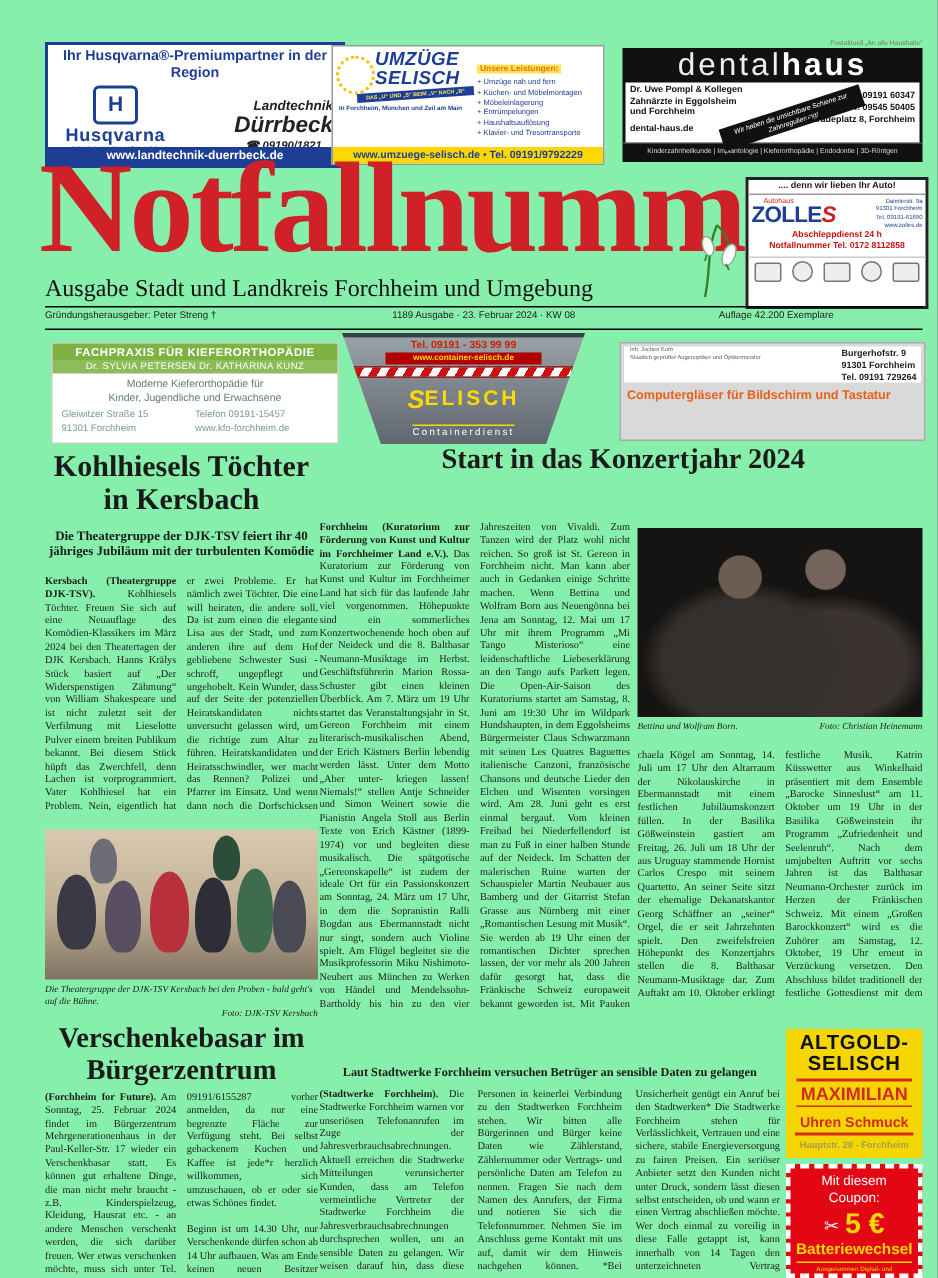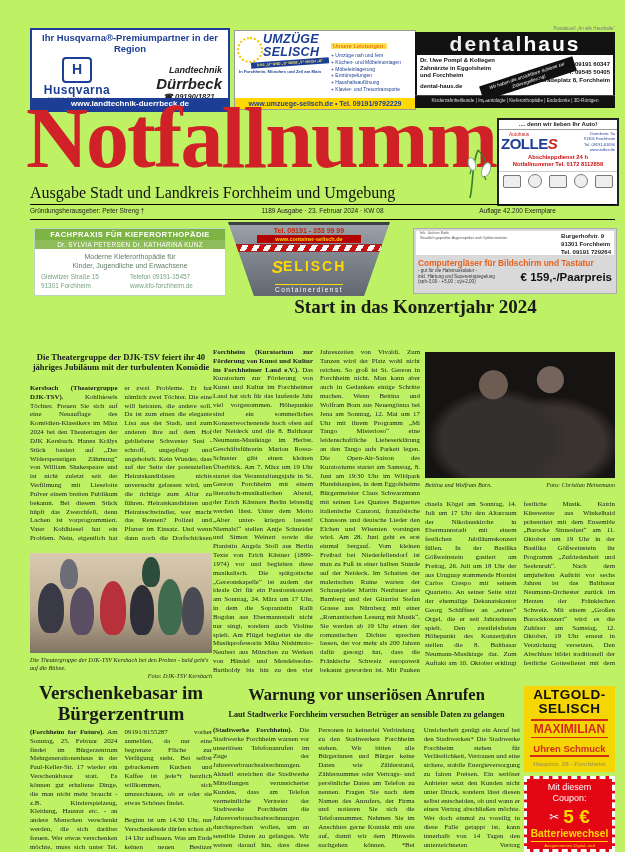--- a/index.html
+++ b/index.html
@@ -1,55 +1,55 @@
 <!DOCTYPE html>
 <html><head>
 <meta charset="utf-8">
 <style>
   html,body{margin:0;padding:0;background:#888;}
-  .page{position:relative;width:625px;height:852px;background:#bef264;overflow:hidden;
+  .page{position:relative;width:625px;height:852px;background:#86efac;overflow:hidden;
         font-family:"Liberation Serif",serif;color:#1a1a1a;margin:0 auto;}
   .abs{position:absolute;}
   .sans{font-family:"Liberation Sans",sans-serif;}
 
   
   .ad-husq{left:30px;top:28px;width:196px;height:80px;border:2px solid #1c3e94;background:#fff;
            color:#1c3e94;text-align:center;}
   .husq-head{font-size:9.5px;font-weight:bold;line-height:1.15;padding-top:3px;}
   .husq-mid{display:flex;justify-content:space-between;align-items:flex-end;padding:2px 6px 1px 6px;}
   .husq-logo{text-align:center;width:78px;}
   .husq-crown{width:26px;height:22px;margin:0 auto;border:2px solid #1c3e94;border-radius:4px;
               font-weight:bold;font-size:14px;line-height:20px;color:#1c3e94;}
   .husq-brand{font-size:12px;font-weight:bold;letter-spacing:.5px;}
   .husq-tag{font-size:3.5px;letter-spacing:1px;color:#555;}
   .husq-lt{font-style:italic;font-weight:bold;font-size:9px;text-align:right;color:#222;}
   .husq-db{font-style:italic;font-weight:bold;font-size:15px;text-align:right;color:#222;}
   .husq-ph{font-style:italic;font-weight:bold;font-size:7.5px;text-align:center;color:#222;}
   .husq-bar{position:absolute;bottom:0;left:0;right:0;background:#1c3e94;color:#fff;
             font-size:8px;font-weight:bold;line-height:12px;}
 
-  .ad-sel{left:234px;top:30px;width:180px;height:78px;border:1px solid #999;background:#fff;overflow:hidden;}
+  .ad-sel{left:221px;top:30px;width:180px;height:78px;border:1px solid #999;background:#fff;overflow:hidden;}
   .sel-left{position:absolute;left:2px;top:2px;width:92px;}
   .sel-stars{position:absolute;left:2px;top:6px;width:22px;height:22px;border:2.5px dotted #f2c500;border-radius:50%;}
   .sel-name{margin-left:26px;color:#1c3e94;font-style:italic;font-weight:bold;font-size:12.5px;line-height:1.0;letter-spacing:.3px;}
   .sel-ribbon{margin:2px 0 0 14px;background:#1c3e94;color:#ffe25a;font-size:3.6px;font-weight:bold;
               padding:1px 2px;transform:rotate(-4deg);width:74px;text-align:center;}
   .sel-region{margin:3px 0 0 2px;font-size:4.2px;font-weight:bold;color:#1c3e94;}
   .sel-right{position:absolute;left:96px;top:3px;width:82px;}
   .sel-srv-title{background:#ffe25a;color:#e87b00;font-weight:bold;font-size:5.6px;padding:0 2px;display:inline-block;}
   .sel-li{font-size:5px;color:#1c3e94;line-height:1.35;}
   .sel-li::before{content:"+ ";color:#1c3e94;}
   .sel-bar{position:absolute;bottom:0;left:0;right:0;background:#ffd800;color:#1c3e94;
            font-weight:bold;font-size:7px;text-align:center;line-height:11px;}
 
   .ad-dent{left:415px;top:26px;width:200px;height:84px;}
   .dent-note{font-size:4.5px;color:#777;text-align:right;line-height:6px;}
   .dent-box{position:relative;background:#111;height:76px;overflow:hidden;}
   .dent-brand{text-align:center;color:#fff;font-size:21px;line-height:23px;letter-spacing:2px;}
-  .dent-brand .lt{font-weight:700;color:#eee;}
+  .dent-brand .lt{font-weight:400;color:#eee;}
   .dent-brand .bd{font-weight:bold;}
   .dent-panel{position:relative;background:#fff;margin:0 2px;height:40px;}
   .dent-left{position:absolute;left:3px;top:2px;font-size:6px;font-weight:bold;line-height:1.25;color:#111;}
   .dent-url{margin-top:3px;font-weight:bold;}
   .dent-right{position:absolute;right:3px;top:6px;font-size:6px;font-weight:bold;text-align:right;line-height:1.3;color:#111;}
   .dent-ribbon{position:absolute;left:62px;top:16px;width:92px;background:#111;color:#fff;
                font-size:4.6px;font-style:italic;text-align:center;line-height:1.2;padding:2px 3px;
                transform:rotate(-18deg);}
   .dent-bar{color:#ddd;font-size:4.6px;text-align:center;line-height:10px;border-top:1px solid #444;}
 
@@ -300,28 +300,23 @@
 
   <div class="abs ad-korb sans">
     <div class="korb-top">
       <div class="korb-owner">Inh. Jochen Korb</div>
       <div class="korb-owner">Staatlich geprüfter Augenoptiker und Optikermeister</div>
       <div class="korb-addr" style="white-space:pre-line;">Burgerhofstr. 9
 91301 Forchheim
 Tel. 09191 729264</div>
     </div>
     <div class="korb-offer">Computergläser für Bildschirm und Tastatur</div>
-    <div class="korb-bot">
-      <div class="korb-notes" style="white-space:pre-line;">- gut für die Halsmuskulatur -
-inkl. Härtung und Superentspiegelung
-(sph-3,00 - +5,00 ; cyl+2,00)</div>
-      <div class="korb-price">€ 159,-/Paarpreis</div>
-    </div>
-  </div>
-
+  </div>
+
+  <div class="abs h-main kt-title">Kohlhiesels Töchter in Kersbach</div>
   <div class="abs sub kt-sub">Die Theatergruppe der DJK-TSV feiert ihr 40 jähriges Jubiläum mit der turbulenten Komödie</div>
   <div class="abs bodytext cols2 kt-body"><b>Kersbach (Theatergruppe DJK-TSV).</b> <span>Kohlhiesels Töchter. Freuen Sie sich auf eine Neuauflage des Komödien-Klassikers im März 2024 bei den Theatertagen der DJK Kersbach. Hanns Krälys Stück basiert auf „Der Widerspenstigen Zähmung“ von William Shakespeare und ist nicht zuletzt seit der Verfilmung mit Lieselotte Pulver einem breiten Publikum bekannt. Bei diesem Stück hüpft das Zwerchfell, denn Lachen ist vorprogrammiert. Vater Kohlhiesel hat ein Problem. Nein, eigentlich hat er zwei Probleme. Er hat nämlich zwei Töchter. Die eine will heiraten, die andere soll. Da ist zum einen die elegante Lisa aus der Stadt, und zum anderen ihre auf dem Hof gebliebene Schwester Susi - schroff, ungepflegt und ungehobelt. Kein Wunder, dass auf der Seite der potenziellen Heiratskandidaten nichts unversucht gelassen wird, um die richtige zum Altar zu führen. Heiratskandidaten und Heiratsschwindler, wer macht das Rennen? Polizei und Pfarrer im Einsatz. Und wenn dann noch die Dorfschicksen mitmischen ist das Chaos perfekt. Ein launiger Abend ist garantiert. Viel Vergnügen wünscht die Theatergruppe der DJK-TSV Kersbach!
 
 Aufführungen: Freitag, 15.03.2024 um 19.30 Uhr, Samstag, 16.03.2024 um 19.30 Uhr, Sonntag, 17.03.2024 um 17.00 Uhr, Freitag, 22.03.2024 um 19.30 Uhr, Samstag, 23.03.2024 um 19.30 Uhr In der Mehrzweckhalle der DJK TSV Kersbach, Waldstraße 23, 91301 Forchheim. VVK in den Filialen der Sparkasse und VR-Bank Kersbach, in der Waldgaststätte „Oliva“ Kersbach, oder telefonisch über 09191/13286.</span></div>
 
   <div class="abs kt-photo">
     <div class="blob" style="left:8px;top:30px;width:26px;height:50px;background:#3a3a46;"></div>
     <div class="blob" style="left:40px;top:34px;width:24px;height:48px;background:#5a4f62;"></div>
     <div class="blob" style="left:70px;top:28px;width:26px;height:54px;background:#b8303a;"></div>
     <div class="blob" style="left:100px;top:32px;width:24px;height:50px;background:#2e2e38;"></div>
@@ -343,21 +338,20 @@
   <div class="abs h-main kz-title">Start in das Konzertjahr 2024</div>
   <div class="abs bodytext cols2 kz-left"><b>Forchheim (Kuratorium zur Förderung von Kunst und Kultur im Forchheimer Land e.V.).</b> <span>Das Kuratorium zur Förderung von Kunst und Kultur im Forchheimer Land hat sich für das laufende Jahr viel vorgenommen. Höhepunkte sind ein sommerliches Konzertwochenende hoch oben auf der Neideck und die 8. Balthasar Neumann-Musiktage im Herbst. Geschäftsführerin Marion Rossa-Schuster gibt einen kleinen Überblick. Am 7. März um 19 Uhr startet das Veranstaltungsjahr in St. Gereon Forchheim mit einem literarisch-musikalischen Abend, der Erich Kästners Berlin lebendig werden lässt. Unter dem Motto „Aber unter- kriegen lassen! Niemals!“ stellen Antje Schneider und Simon Weinert sowie die Pianistin Angela Stoll aus Berlin Texte von Erich Kästner (1899-1974) vor und begleiten diese musikalisch. Die spätgotische „Gereonskapelle“ ist zudem der ideale Ort für ein Passionskonzert am Sonntag, 24. März um 17 Uhr, in dem die Sopranistin Ralli Bogdan aus Ebermannstadt nicht nur singt, sondern auch Violine spielt. Am Flügel begleitet sie die Musikprofessorin Miku Nishimoto-Neubert aus München zu Werken von Händel und Mendelssohn-Bartholdy bis hin zu den vier Jahreszeiten von Vivaldi. Zum Tanzen wird der Platz wohl nicht reichen. So groß ist St. Gereon in Forchheim nicht. Man kann aber auch in Gedanken einige Schritte machen. Wenn Bettina und Wolfram Born aus Neuengönna bei Jena am Sonntag, 12. Mai um 17 Uhr mit ihrem Programm „Mi Tango Misterioso“ eine leidenschaftliche Liebeserklärung an den Tango aufs Parkett legen. Die Open-Air-Saison des Kuratoriums startet am Samstag, 8. Juni am 19:30 Uhr im Wildpark Hundshaupten, in dem Eggolsheims Bürgermeister Claus Schwarzmann mit seinen Les Quatres Baguettes italienische Canzoni, französische Chansons und deutsche Lieder den Elchen und Wisenten vorsingen wird. Am 28. Juni geht es erst einmal bergauf. Vom kleinen Freibad bei Niederfellendorf ist man zu Fuß in einer halben Stunde auf der Neideck. Im Schatten der malerischen Ruine warten der Schauspieler Martin Neubauer aus Bamberg und der Gitarrist Stefan Grasse aus Nürnberg mit einer „Romantischen Lesung mit Musik“. Sie werden ab 19 Uhr einen der romantischen Dichter sprechen lassen, der vor mehr als 200 Jahren dafür gesorgt hat, dass die Fränkische Schweiz europaweit bekannt geworden ist. Mit Pauken und Trompeten wird die Kirchenmusikerin Mi-</span></div>
 
   <div class="abs kz-photo"></div>
   <div class="abs kz-cap">
     <span>Bettina und Wolfram Born.</span>
     <span class="r">Foto: Christian Heinemann</span>
   </div>
   <div class="abs bodytext cols2 kz-right">chaela Kögel am Sonntag, 14. Juli um 17 Uhr den Altarraum der Nikolauskirche in Ebermannstadt mit einem festlichen Jubiläumskonzert füllen. In der Basilika Gößweinstein gastiert am Freitag, 26. Juli um 18 Uhr der aus Uruguay stammende Hornist Carlos Crespo mit seinem Quartetto. An seiner Seite sitzt der ehemalige Dekanatskantor Georg Schäffner an „seiner“ Orgel, die er seit Jahrzehnten spielt. Den zweifelsfreien Höhepunkt des Konzertjahrs stellen die 8. Balthasar Neumann-Musiktage dar. Zum Auftakt am 10. Oktober erklingt festliche Musik. Katrin Küsswetter aus Winkelhaid präsentiert mit dem Ensemble „Barocke Sinneslust“ am 11. Oktober um 19 Uhr in der Basilika Gößweinstein ihr Programm „Zufriedenheit und Seelenruh“. Nach dem umjubelten Auftritt vor sechs Jahren ist das Balthasar Neumann-Orchester zurück im Herzen der Fränkischen Schweiz. Mit einem „Großen Barockkonzert“ wird es die Zuhörer am Samstag, 12. Oktober, 19 Uhr erneut in Verzückung versetzen. Den Abschluss bildet traditionell der festliche Gottesdienst mit dem Balthasar-Neumann-Chor am Sonntag, 13. Oktober in der Basilika Gößweinstein.</div>
 
-  <div class="abs h-main wa-title">Warnung vor unseriösen Anrufen</div>
   <div class="abs sub wa-sub">Laut Stadtwerke Forchheim versuchen Betrüger an sensible Daten zu gelangen</div>
   <div class="abs bodytext cols3 wa-body"><b>(Stadtwerke Forchheim).</b> <span>Die Stadtwerke Forchheim warnen vor unseriösen Telefonanrufen im Zuge der Jahresverbrauchsabrechnungen. Aktuell erreichen die Stadtwerke Mitteilungen verunsicherter Kunden, dass am Telefon vermeintliche Vertreter der Stadtwerke Forchheim die Jahresverbrauchsabrechnungen durchsprechen wollen, um an sensible Daten zu gelangen. Wir weisen darauf hin, dass diese Personen in keinerlei Verbindung zu den Stadtwerken Forchheim stehen. Wir bitten alle Bürgerinnen und Bürger keine Daten wie Zählerstand, Zählernummer oder Vertrags- und persönliche Daten am Telefon zu nennen. Fragen Sie nach dem Namen des Anrufers, der Firma und notieren Sie sich die Telefonnummer. Nehmen Sie im Anschluss gerne Kontakt mit uns auf, damit wir dem Hinweis nachgehen können. *Bei Unsicherheit genügt ein Anruf bei den Stadtwerken* Die Stadtwerke Forchheim stehen für Verlässlichkeit, Vertrauen und eine sichere, stabile Energieversorgung zu fairen Preisen. Ein seriöser Anbieter setzt den Kunden nicht unter Druck, sondern lässt diesen selbst entscheiden, ob und wann er einen Vertrag abschließen möchte. Wer doch einmal zu voreilig in diese Falle getappt ist, kann innerhalb von 14 Tagen den unterzeichneten Vertrag widerrufen. Zusätzlich sollten die betroffenen Kunden auch mit den Stadtwerken Forchheim Kontakt aufnehmen, die beim Widerruf gern unterstützen. Bei Unklarheiten steht das Serviceteam der Stadtwerke telefonisch unter 09191/613-0 oder per E-Mail unter kundenservice@stadtwerke-forchheim.de zur Verfügung.</span></div>
 
   <div class="abs ad-gold sans">
     <div class="gold-t">
       <div>ALTGOLD-</div>
       <div>SELISCH</div>
     </div>
     <div><span class="gold-brand">MAXIMILIAN</span></div>
     <div><span class="gold-cat">Uhren Schmuck</span></div>

